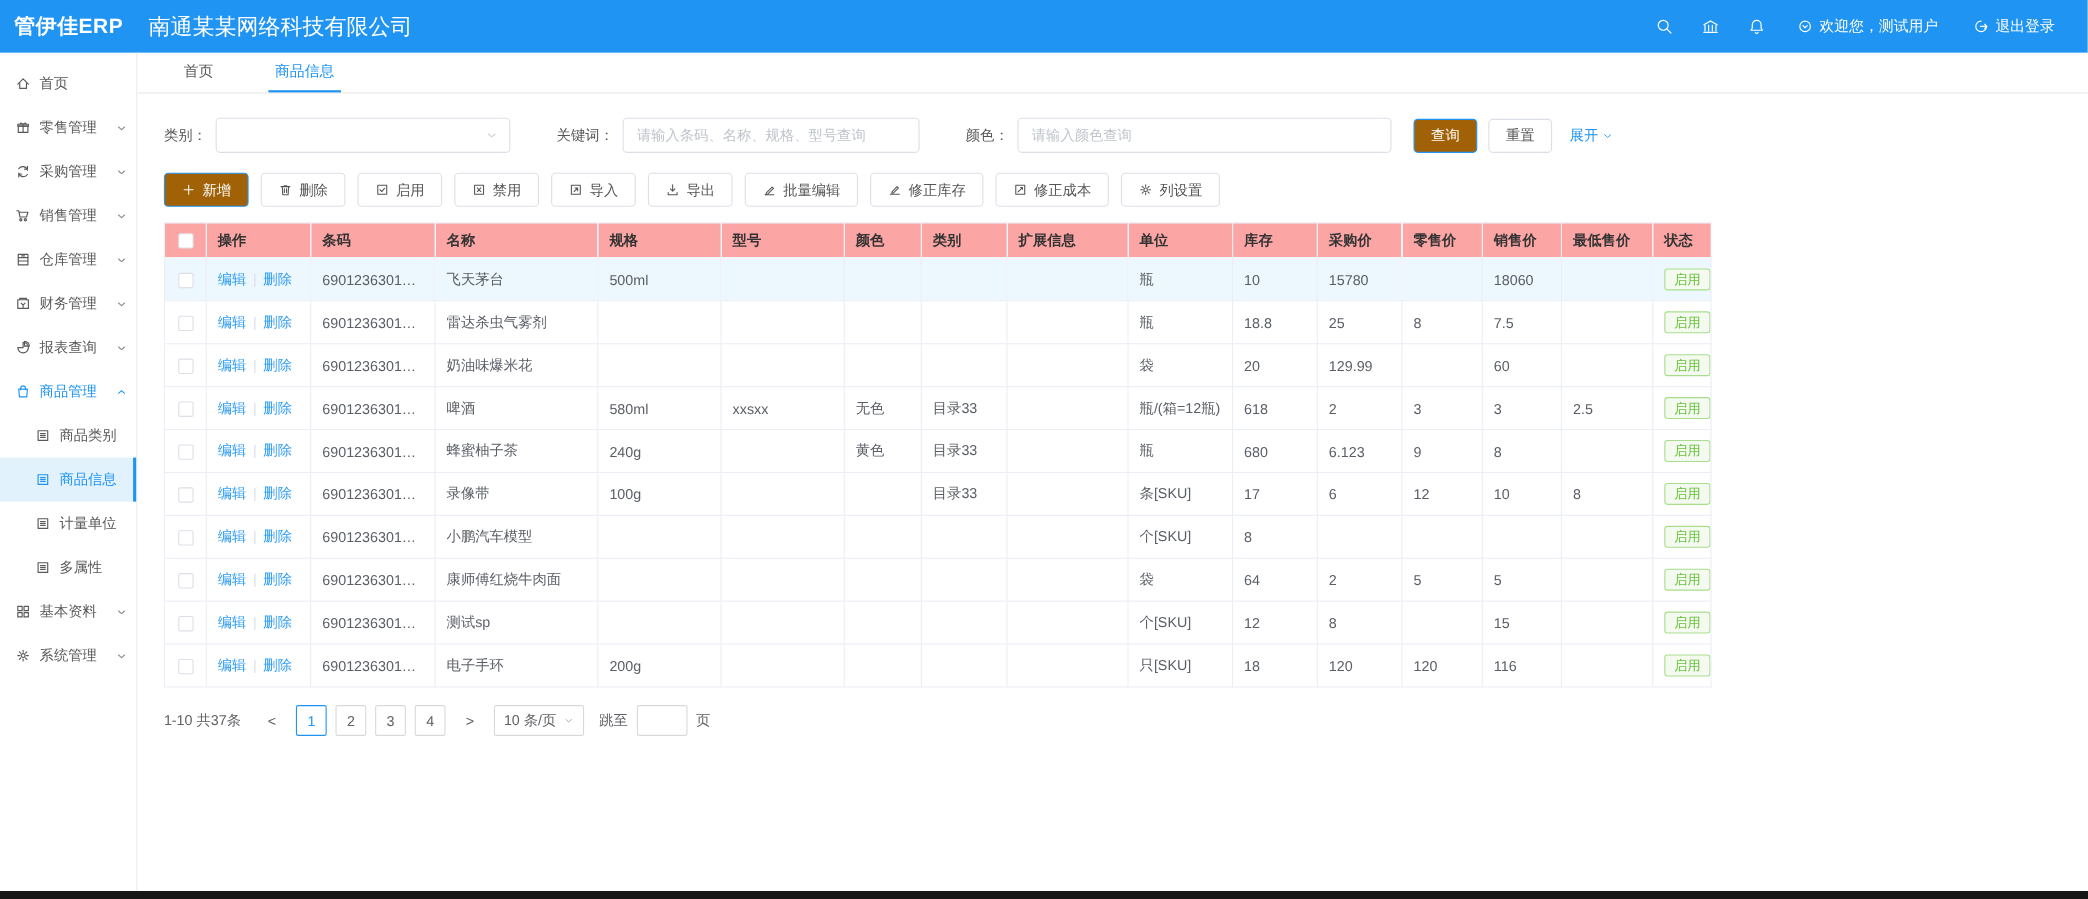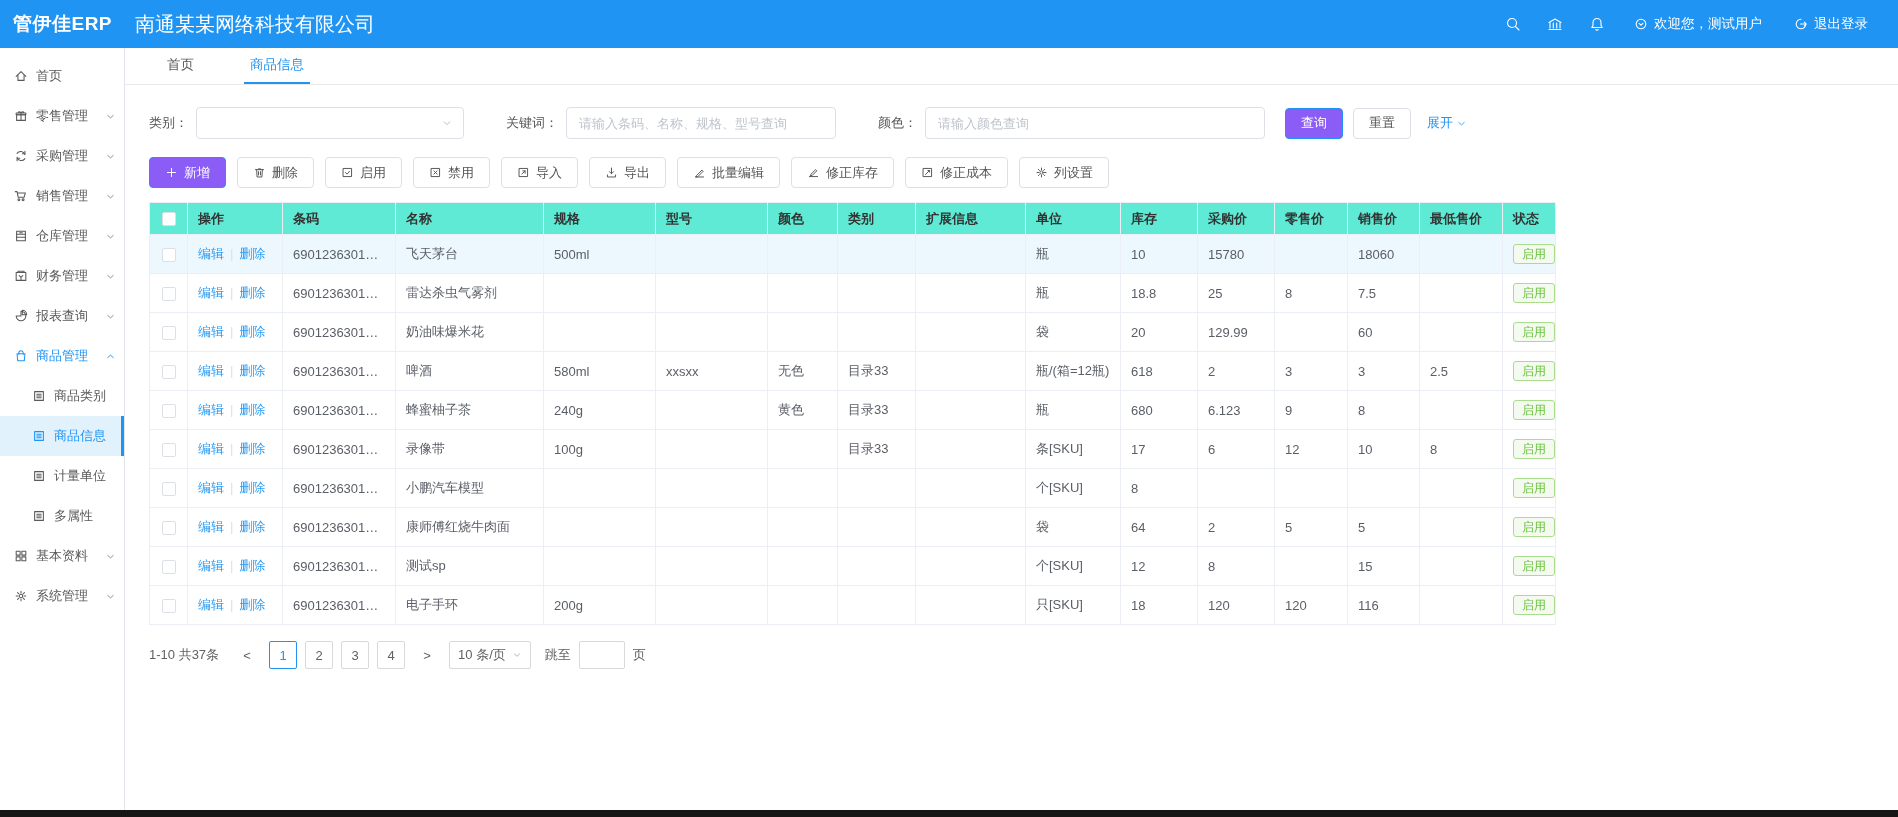--- a/index.html
+++ b/index.html
@@ -37,39 +37,39 @@
   .tab.active { color:#2094f3; border-bottom-color:#2094f3; }
 
   
   .content { padding:22px 24px 0 24px; }
   .filters { display:flex; align-items:center; }
   .f-label { color:#555; margin-right:8px; white-space:nowrap; }
   .f-select { width:268px; height:32px; border:1px solid #dcdfe6; border-radius:4px; display:flex; align-items:center;
     justify-content:flex-end; padding-right:10px; color:#b6bcc5; cursor:pointer; background:#fff; }
   .f-select .chev { width:12px; height:12px; color:#b6bcc5; }
   .f-input { height:32px; border:1px solid #dcdfe6; border-radius:4px; padding:0 12px; font-size:13px; color:#333;
-    font-family:Liberation Sans, sans-serif; outline:none; }
+    font-family:Liberation Serif, serif; outline:none; }
   .f-input::placeholder { color:#bfc4cc; }
   .gap-lg { width:42px; } .gap-md { width:10px; }
   .btn { height:31px; border:1px solid #dcdfe6; border-radius:4px; background:#fff; color:#555; padding:0 15px;
     font-size:13px; cursor:pointer; display:inline-flex; align-items:center; gap:6px; font-family:inherit; }
-  .btn.primary { background:#8b5cf6; border-color:#2094f3; color:#fff; }
+  .btn.primary { background:#a16207; border-color:#2094f3; color:#fff; }
   .link-expand { color:#2094f3; margin-left:16px; display:inline-flex; align-items:center; gap:3px; cursor:pointer; }
   .link-expand .chev { width:11px; height:11px; }
 
   
   .toolbar { display:flex; gap:11px; margin-top:18px; }
   .toolbar .btn .icon { width:13px; height:13px; }
 
   
   .tbl-wrap { margin-top:14px; }
   table { border-collapse:collapse; table-layout:fixed; width:1406px; }
   th,td { border:1px solid #ebeef5; height:39px; padding:0 10px; text-align:left; font-weight:normal;
     overflow:hidden; white-space:nowrap; text-overflow:ellipsis; }
-  thead th { background:#5eead4; color:#333; height:32px; font-weight:600; font-size:13px; }
+  thead th { background:#fca5a5; color:#333; height:32px; font-weight:600; font-size:13px; }
   td { color:#5a5e66; }
   tr.hl td { background:#edf7fe; }
   .cb { width:14px; height:14px; border:1px solid #dcdfe6; border-radius:2px; background:#fff; display:inline-block;
     vertical-align:middle; cursor:pointer; }
   .cb-cell { text-align:center; }
   a.op { color:#2d9cf4; text-decoration:none; cursor:pointer; }
   .op-sep { color:#dcdfe6; margin:0 6px; }
   .badge { display:inline-block; border:1px solid #a9dd8d; color:#67c23a; background:#f4faef; border-radius:3px;
     padding:3px 8px; font-size:12px; line-height:1; }
 

